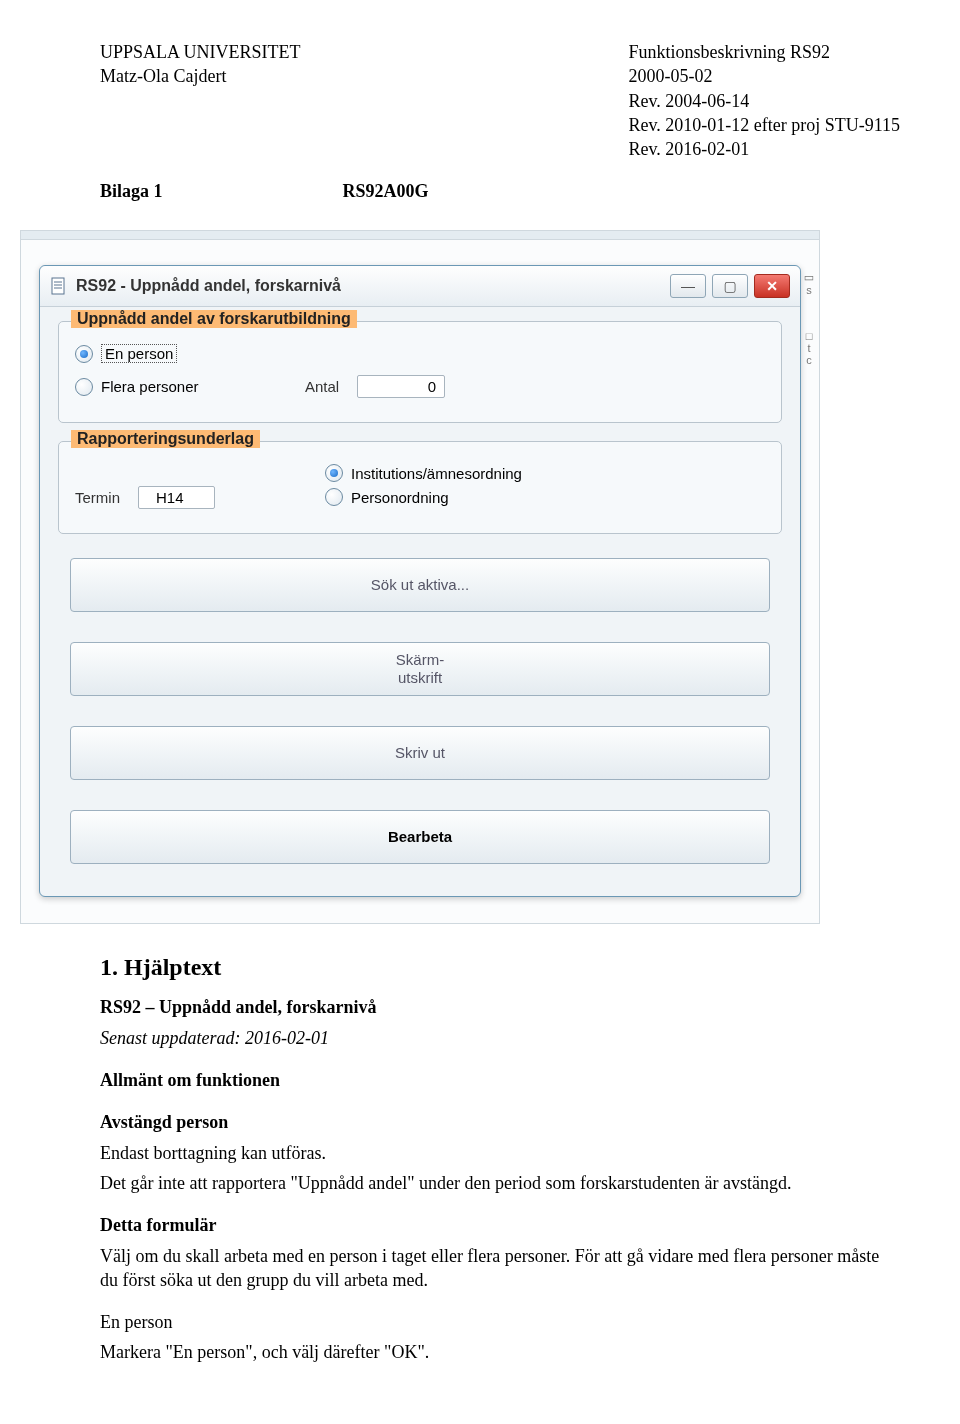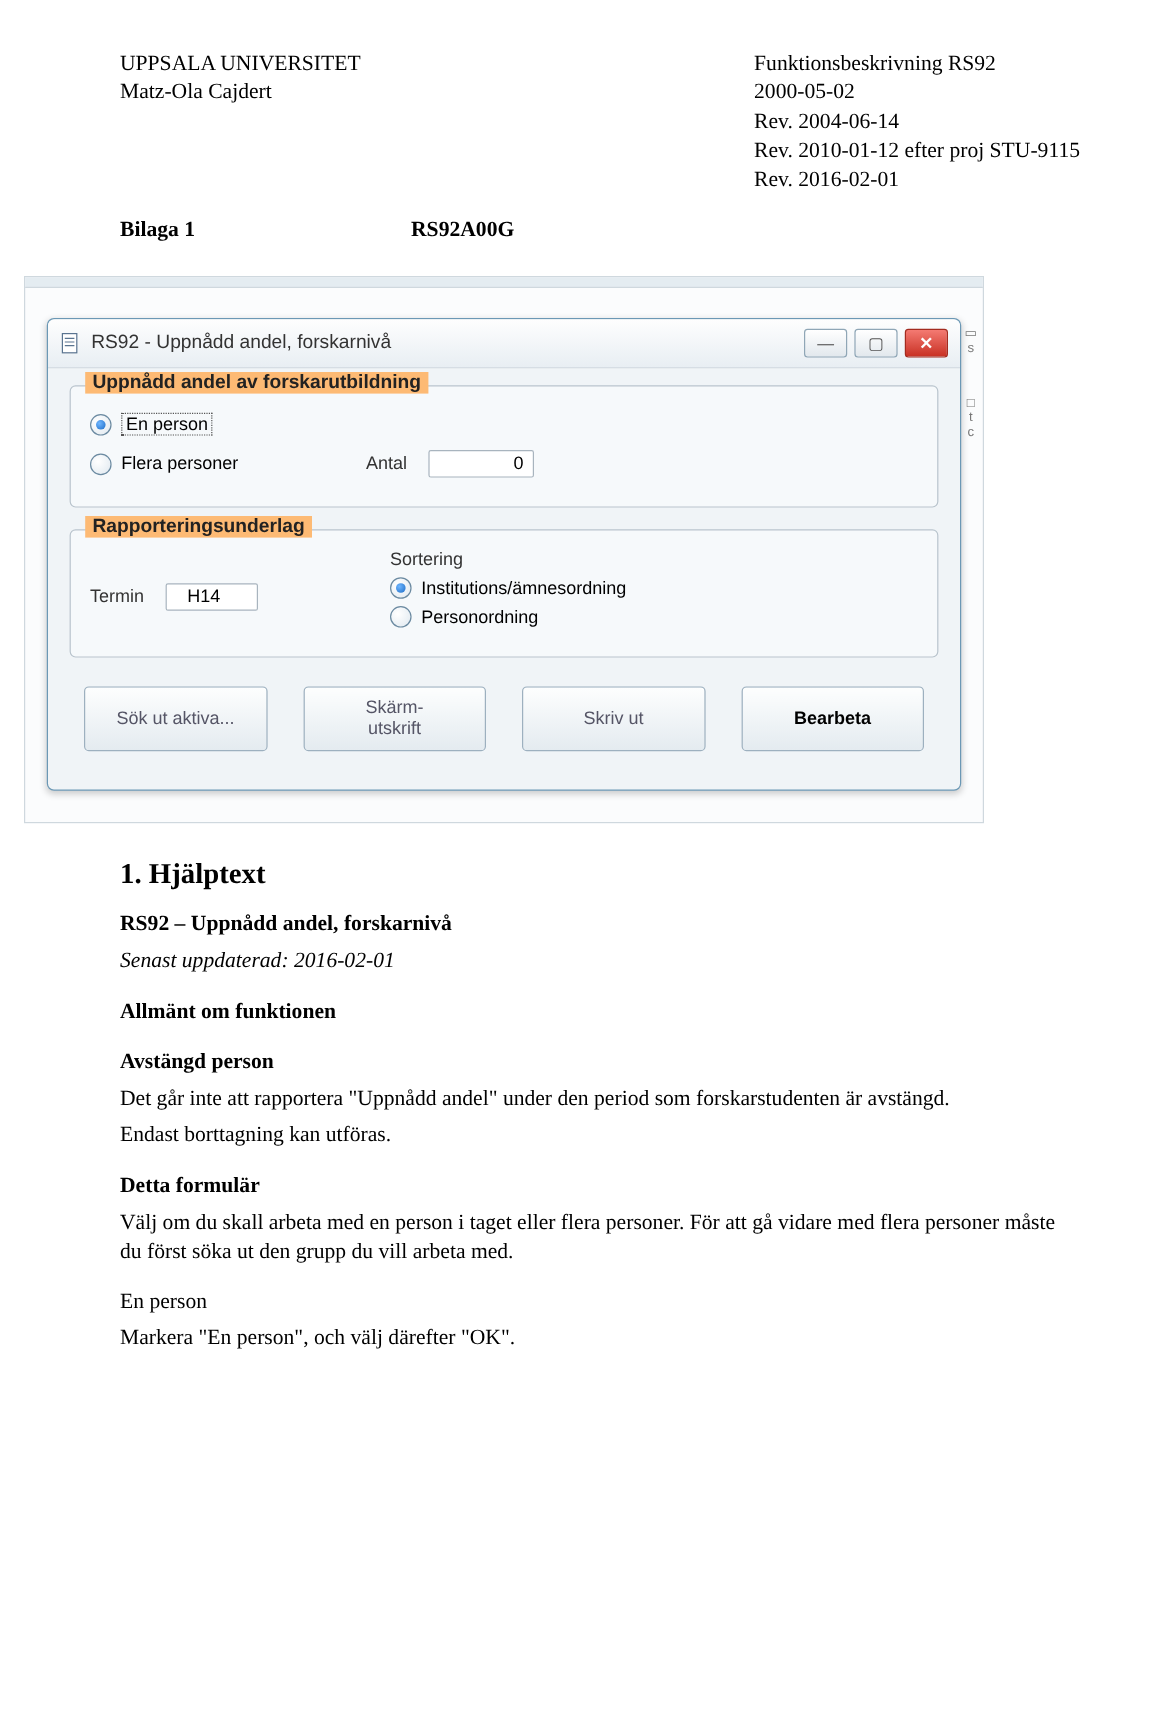--- a/index.html
+++ b/index.html
@@ -70,20 +70,21 @@
     border-radius: 6px 6px 0 0;
   }
   .titlebar .doc-icon {
     width: 18px; height: 18px;
     display: inline-block;
   }
   .titlebar .title {
     flex: 1;
     color: #333;
     font-size: 16px;
+    font-weight: bold;
   }
   .winbtns {
     display: flex;
     gap: 6px;
   }
   .winbtn {
     width: 34px; height: 22px;
     border: 1px solid #8fa6b6;
     border-radius: 3px;
     background: linear-gradient(#fff,#e2e8ed);
@@ -169,20 +170,21 @@
     border-radius: 2px;
   }
   .textbox.small { min-width: 50px; text-align: left; padding-left: 17px; }
   .sortering {
     margin-left: 0;
   }
   .button-row {
     display: flex;
     gap: 30px;
     margin: 24px 12px 14px 12px;
+    flex-direction: column;
   }
   .btn {
     flex: 1;
     background: linear-gradient(#fdfefe, #e4ebf0);
     border: 1px solid #9db0bf;
     border-radius: 4px;
     padding: 6px 10px;
     text-align: center;
     font-size: 15px;
     color: #556;
@@ -297,21 +299,20 @@
             <div class="legend">Rapporteringsunderlag</div>
             <div class="row-flex" style="align-items:flex-start">
               <div class="col" style="flex:0 0 220px">
                 <div style="height:22px"></div>
                 <div class="radio-row" style="gap:18px">
                   <span class="label">Termin</span>
                   <span class="textbox small">H14</span>
                 </div>
               </div>
               <div class="col sortering">
-                <div class="label" style="margin-bottom:6px">Sortering</div>
                 <div class="radio-row">
                   <span class="radio selected"></span>
                   <span>Institutions/ämnesordning</span>
                 </div>
                 <div class="radio-row">
                   <span class="radio"></span>
                   <span>Personordning</span>
                 </div>
               </div>
             </div>
@@ -345,22 +346,22 @@
       <p class="bold">RS92 – Uppnådd andel, forskarnivå</p>
       <p class="italic">Senast uppdaterad: 2016-02-01</p>
     </div>
 
     <div class="para-block">
       <p class="bold">Allmänt om funktionen</p>
     </div>
 
     <div class="para-block">
       <p class="bold">Avstängd person</p>
+      <p>Endast borttagning kan utföras.</p>
       <p>Det går inte att rapportera "Uppnådd andel" under den period som forskarstudenten är avstängd.</p>
-      <p>Endast borttagning kan utföras.</p>
     </div>
 
     <div class="para-block">
       <p class="bold">Detta formulär</p>
       <p>Välj om du skall arbeta med en person i taget eller flera personer. För att gå vidare med flera personer måste du först söka ut den grupp du vill arbeta med.</p>
     </div>
 
     <div class="para-block">
       <p>En person</p>
       <p>Markera "En person", och välj därefter "OK".</p>

